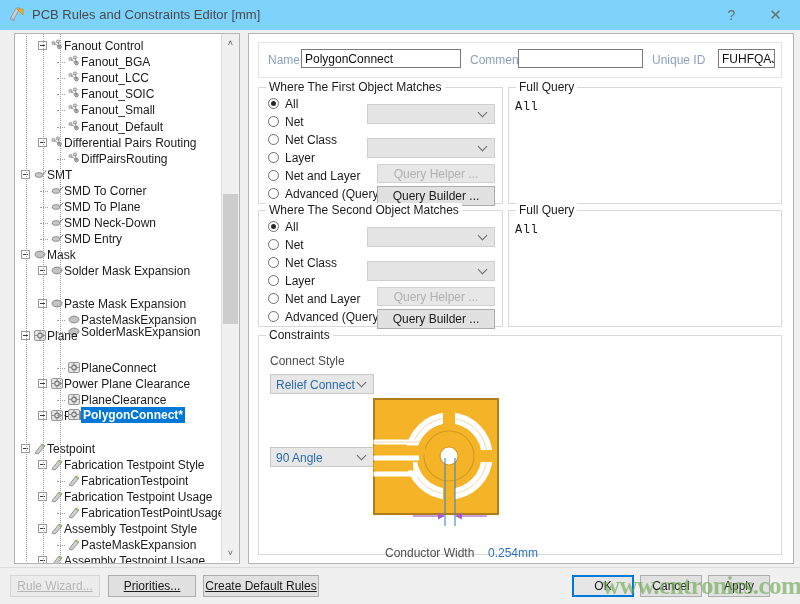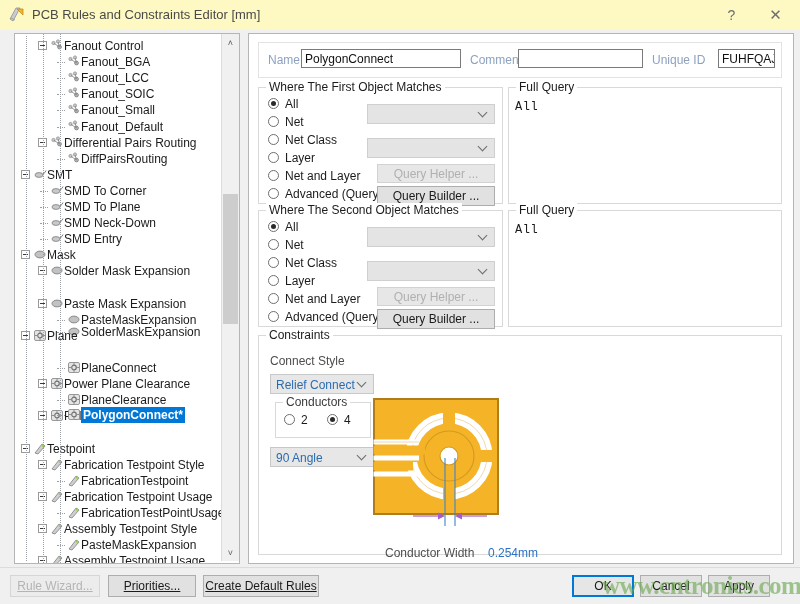--- a/index.html
+++ b/index.html
@@ -8,21 +8,21 @@
     background:#ffffff;
     font-family:"Liberation Sans", sans-serif;
     font-size:12px;
     color:#222;
     position:relative;
   }
 
   
   #titlebar{
     position:absolute;left:0;top:0;width:800px;height:30px;
-    background:#fef9c3;border-bottom:1px solid #e8e8e8;
+    background:#7dd3fc;border-bottom:1px solid #e8e8e8;
   }
   #app-icon{
     position:absolute;left:8px;top:6px;width:18px;height:18px;
   }
   #title-text{
     position:absolute;left:32px;top:7px;
     font-size:13px;color:#4a4a4a;
     white-space:nowrap;
   }
   .tb-btn{
@@ -651,25 +651,20 @@
     <div class="grp" style="left:9px;top:301px;width:522px;height:218px;">
       <div class="cap">Constraints</div>
 
       <div class="cn-label" style="left:11px;top:18px;">Connect Style</div>
 
       <div class="combo active" style="left:11px;top:38px;width:104px;">
         <span class="cval">Relief Connect</span>
         <span class="chev"></span>
       </div>
 
-      <div class="grp light" style="left:16px;top:66px;width:94px;height:34px;">
-        <div class="cap">Conductors</div>
-        <div class="radio" style="left:8px;top:9px;">2</div>
-        <div class="radio on" style="left:51px;top:9px;">4</div>
-      </div>
 
       <div class="combo active" style="left:11px;top:111px;width:104px;">
         <span class="cval">90 Angle</span>
         <span class="chev"></span>
       </div>
 
       <div class="cn-label" style="left:126px;top:210px;">Conductor Width</div>
       <div class="cn-val" style="left:229px;top:210px;">0.254mm</div>
 
     </div>

